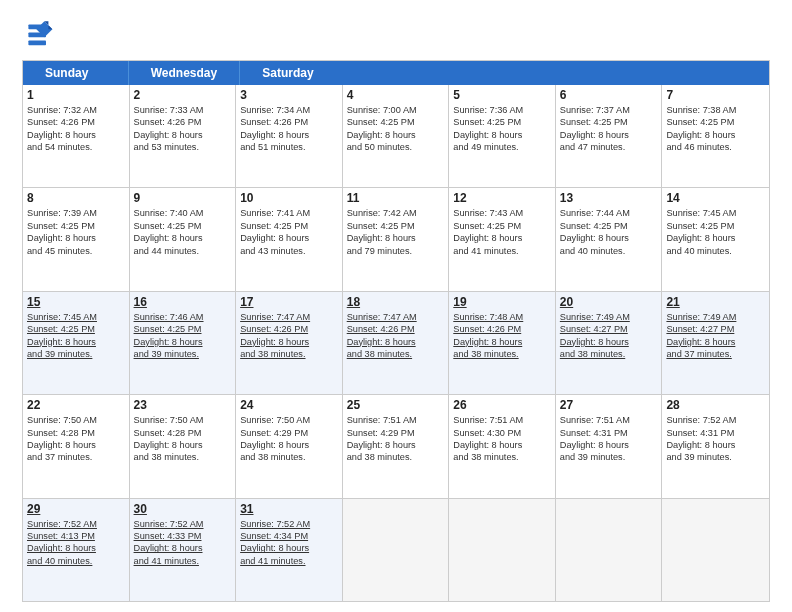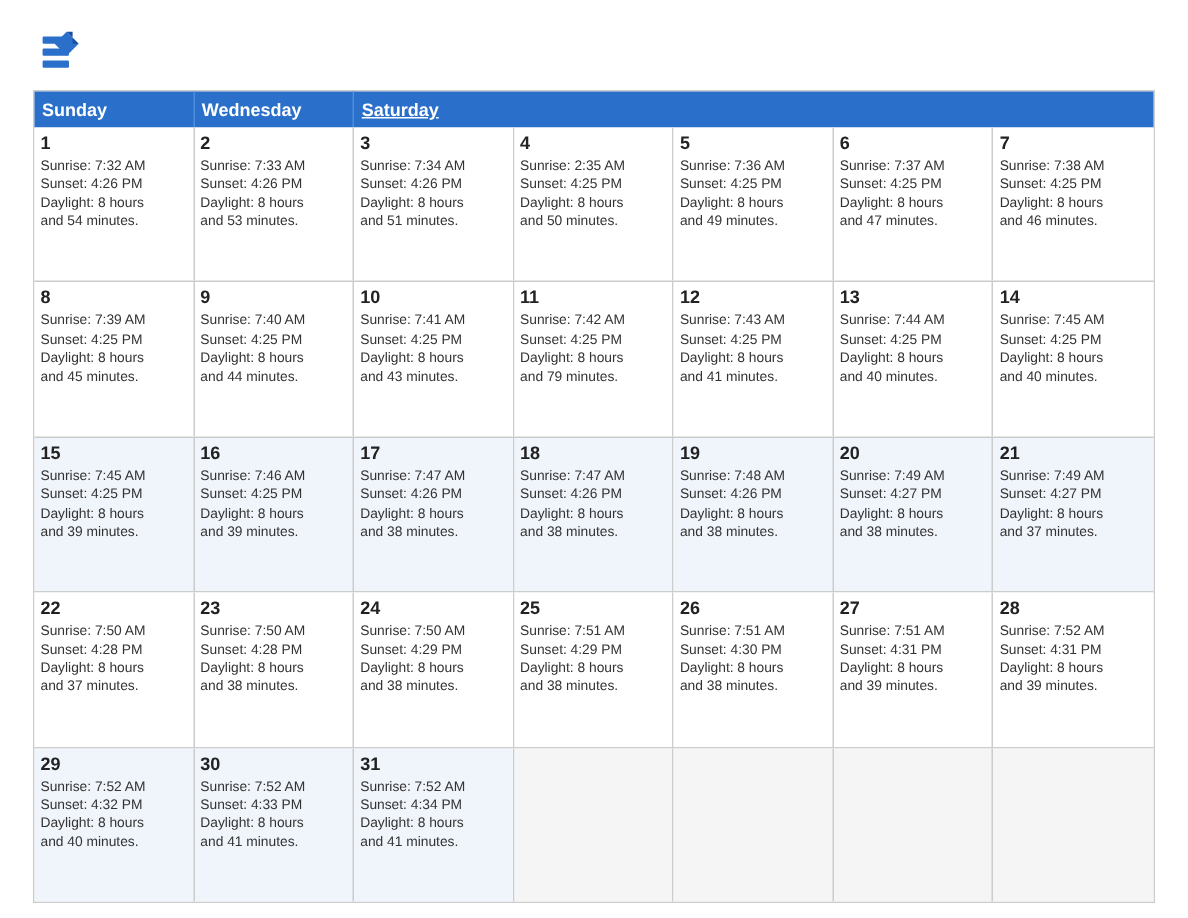--- a/index.html
+++ b/index.html
@@ -63,25 +63,25 @@
     }
     .cal-header-row {
       display: grid;
       grid-template-columns: repeat(7, 1fr);
       background: #2a6fc9;
     }
     .cal-header-cell {
       color: #fff;
       font-size: 12px;
       font-weight: bold;
-      padding: 5px 5px;
+      padding: 5px 22px;
       text-align: left;
       border-right: 1px solid #4a8fd9;
     }
-    .cal-header-cell:last-child { border-right: none; text-decoration: underline; }
+    .cal-header-cell:last-child { border-right: none; }
     .cal-body {
       flex: 1;
       display: flex;
       flex-direction: column;
     }
     .cal-row {
       display: grid;
       grid-template-columns: repeat(7, 1fr);
       flex: 1;
       border-top: 1px solid #ccc;
@@ -90,21 +90,21 @@
     .cal-cell {
       border-right: 1px solid #ccc;
       padding: 3px 4px;
       font-size: 9.5px;
       color: #333;
       background: #fff;
       min-height: 80px;
     }
     .cal-cell:last-child { border-right: none; }
     .cal-cell.empty { background: #f5f5f5; }
-    .cal-cell.alt { background: #f0f4fb; }
+    .cal-cell.alt { background: #f0f4fb; text-decoration: underline; }
     .day-num {
       font-size: 12px;
       font-weight: bold;
       color: #222;
       margin-bottom: 2px;
     }
     .cell-line {
       line-height: 1.35;
       font-size: 9.2px;
       color: #333;
@@ -158,21 +158,21 @@
           </div>
           <div class="cal-cell">
             <div class="day-num">3</div>
             <div class="cell-line">Sunrise: 7:34 AM</div>
             <div class="cell-line">Sunset: 4:26 PM</div>
             <div class="cell-line">Daylight: 8 hours</div>
             <div class="cell-line">and 51 minutes.</div>
           </div>
           <div class="cal-cell">
             <div class="day-num">4</div>
-            <div class="cell-line">Sunrise: 2:35 AM</div>
+            <div class="cell-line">Sunrise: 7:00 AM</div>
             <div class="cell-line">Sunset: 4:25 PM</div>
             <div class="cell-line">Daylight: 8 hours</div>
             <div class="cell-line">and 50 minutes.</div>
           </div>
           <div class="cal-cell">
             <div class="day-num">5</div>
             <div class="cell-line">Sunrise: 7:36 AM</div>
             <div class="cell-line">Sunset: 4:25 PM</div>
             <div class="cell-line">Daylight: 8 hours</div>
             <div class="cell-line">and 49 minutes.</div>
@@ -342,21 +342,21 @@
             <div class="cell-line">Sunrise: 7:52 AM</div>
             <div class="cell-line">Sunset: 4:31 PM</div>
             <div class="cell-line">Daylight: 8 hours</div>
             <div class="cell-line">and 39 minutes.</div>
           </div>
         </div>
         <div class="cal-row">
           <div class="cal-cell alt">
             <div class="day-num">29</div>
             <div class="cell-line">Sunrise: 7:52 AM</div>
-            <div class="cell-line">Sunset: 4:32 PM</div>
+            <div class="cell-line">Sunset: 4:13 PM</div>
             <div class="cell-line">Daylight: 8 hours</div>
             <div class="cell-line">and 40 minutes.</div>
           </div>
           <div class="cal-cell alt">
             <div class="day-num">30</div>
             <div class="cell-line">Sunrise: 7:52 AM</div>
             <div class="cell-line">Sunset: 4:33 PM</div>
             <div class="cell-line">Daylight: 8 hours</div>
             <div class="cell-line">and 41 minutes.</div>
           </div>

